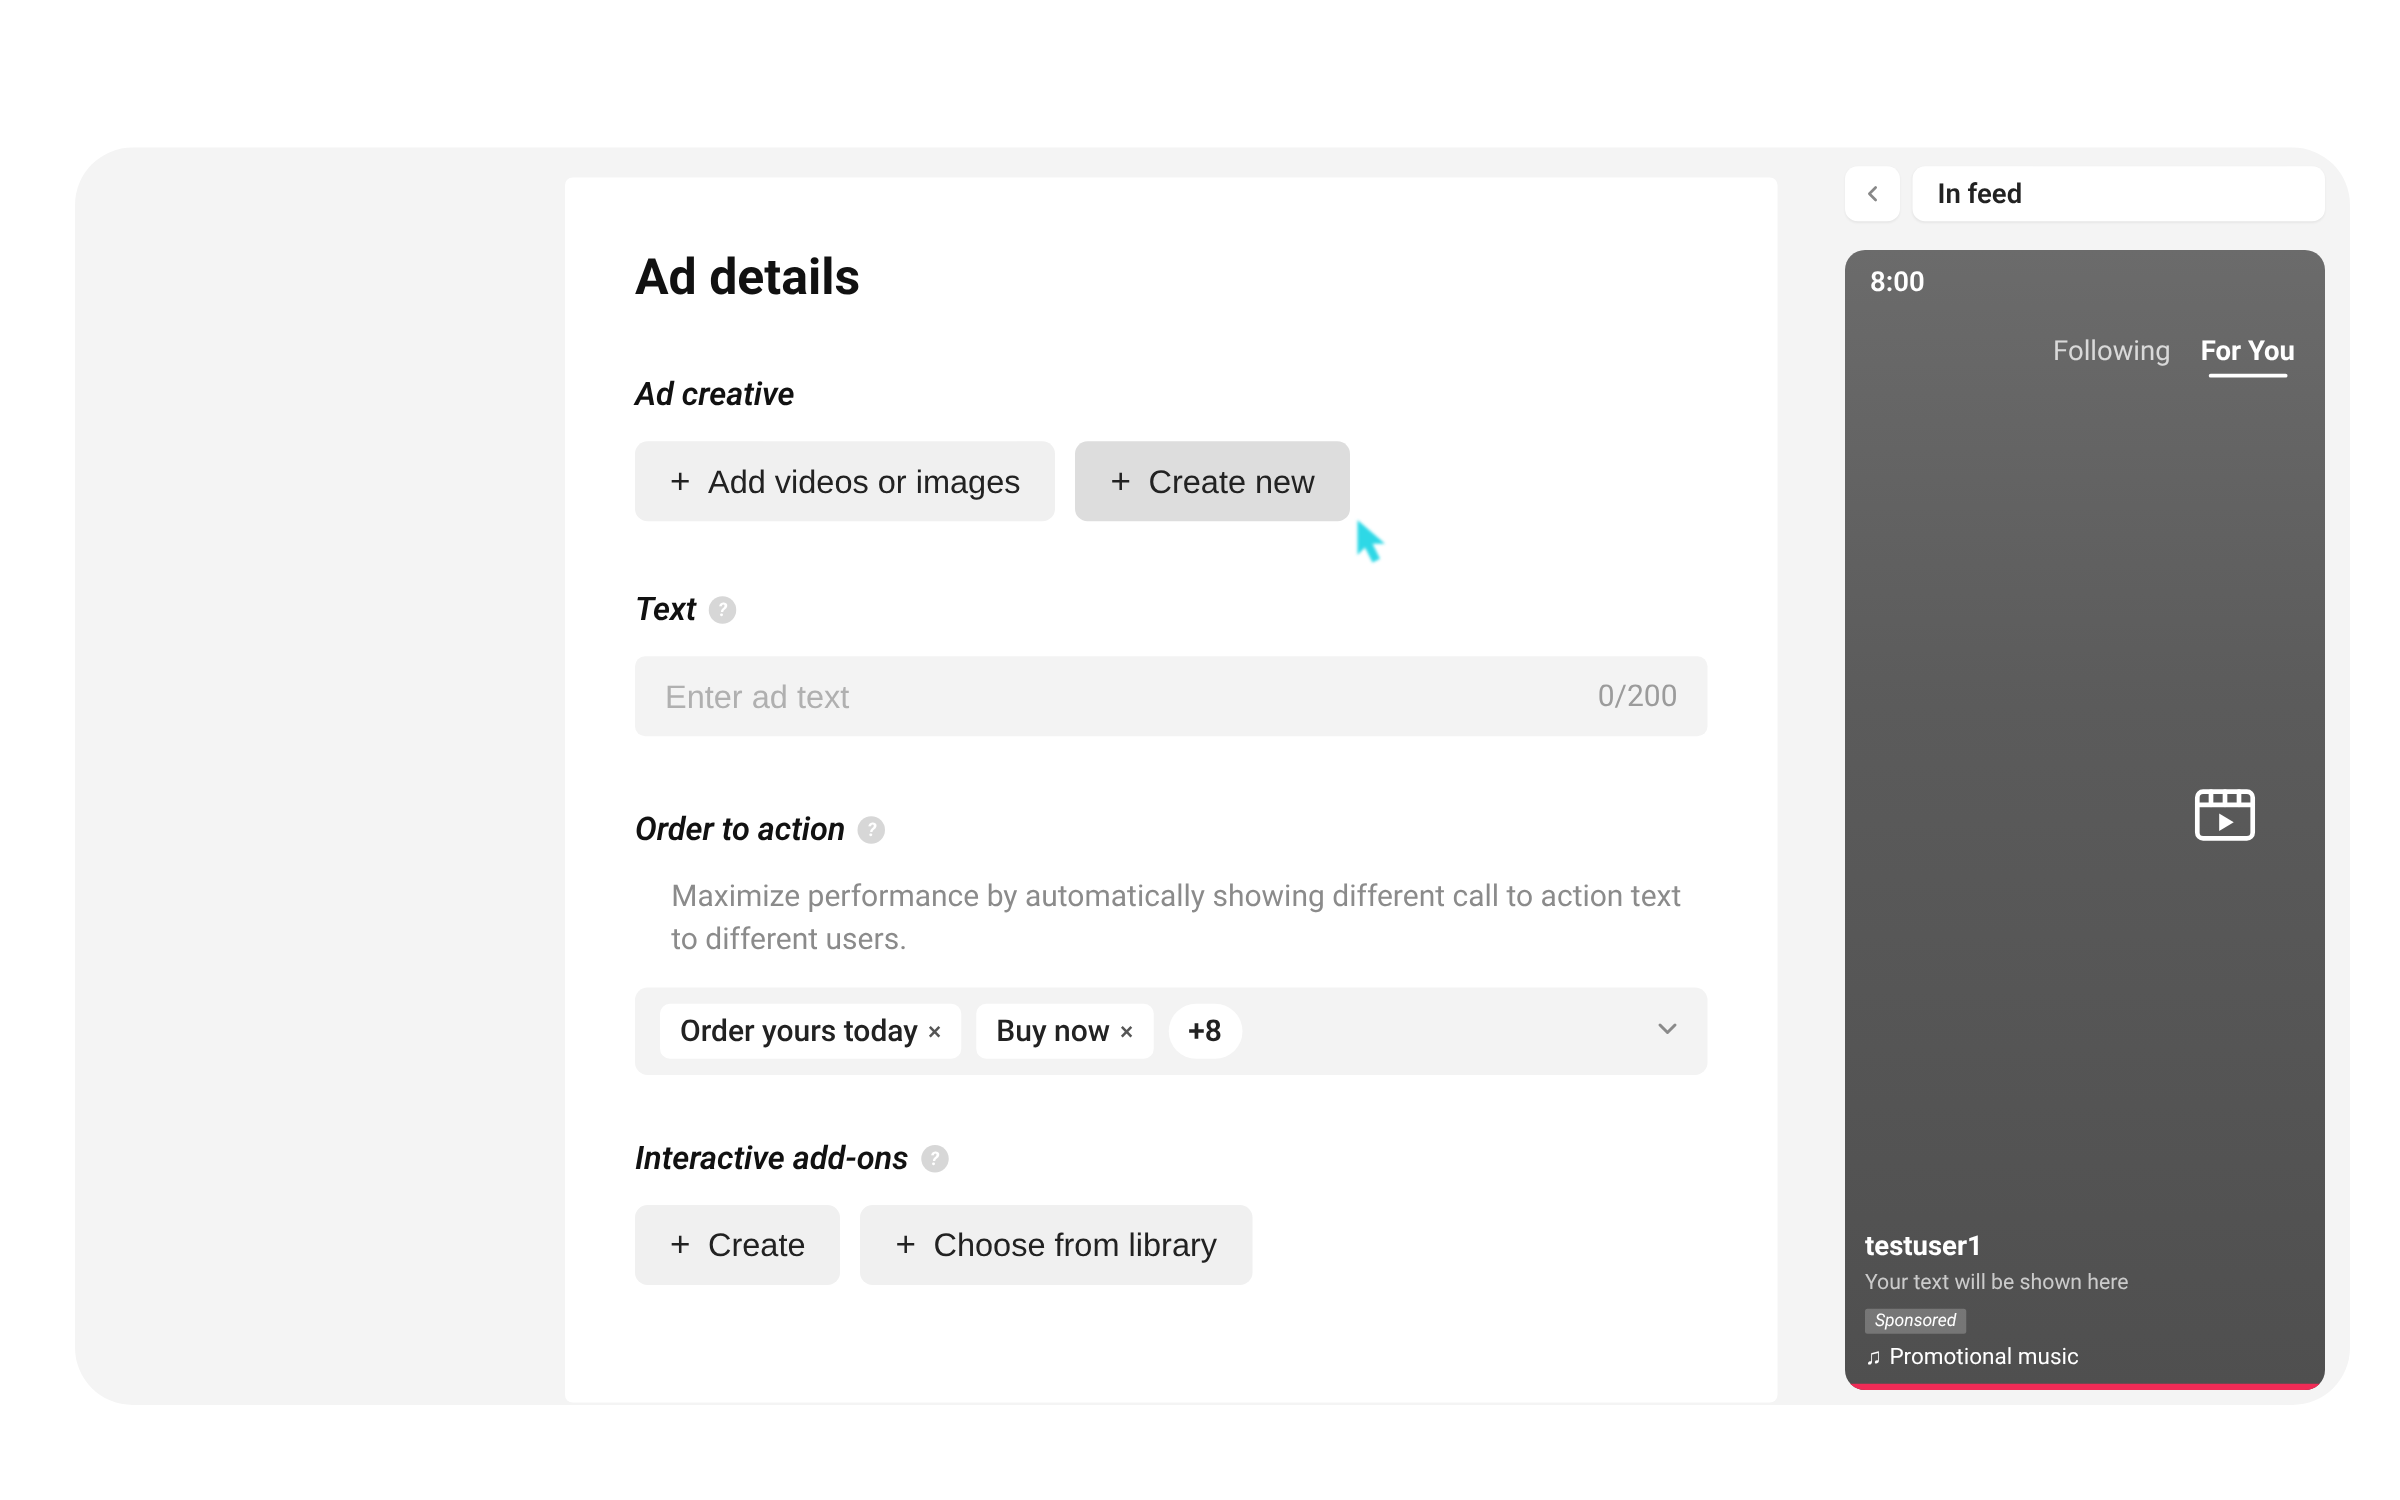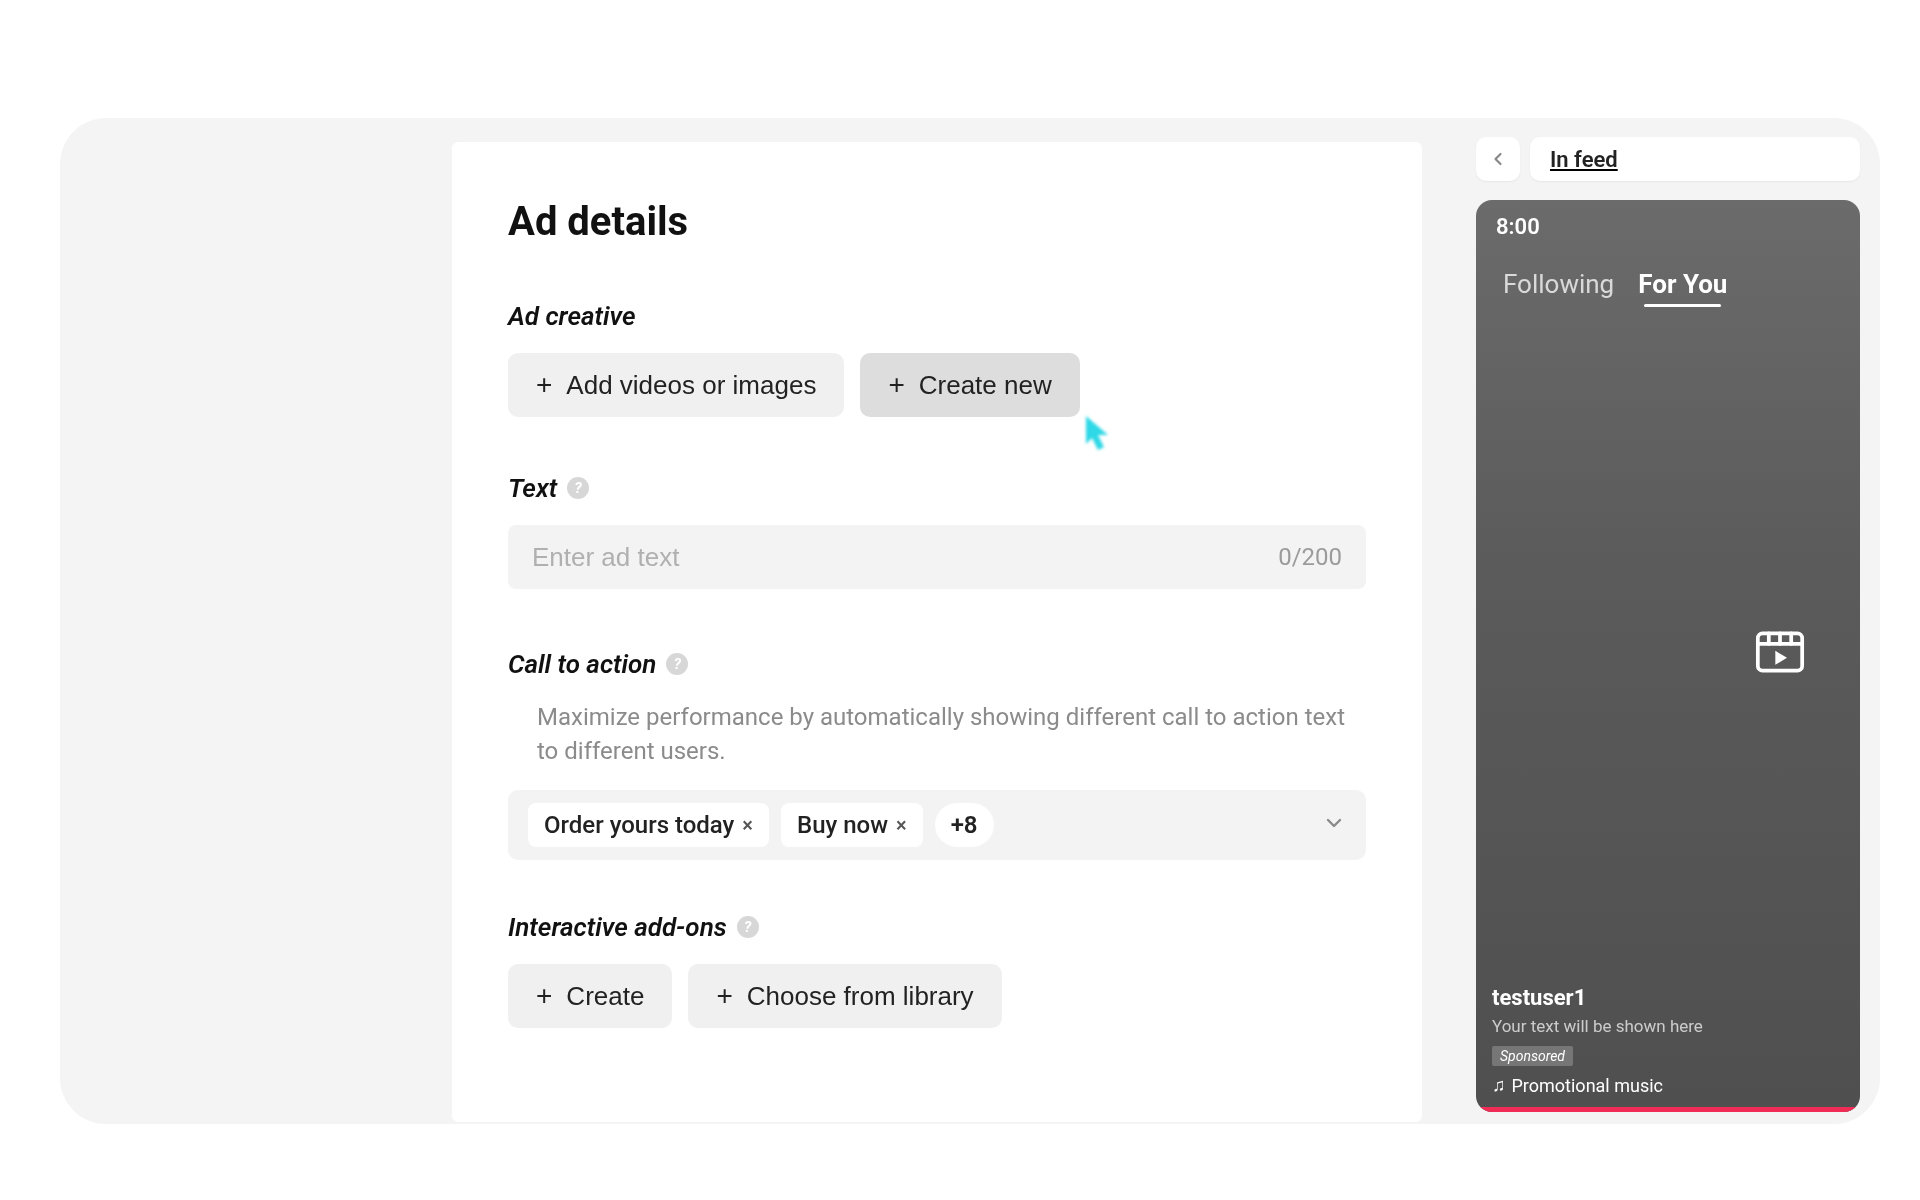--- a/index.html
+++ b/index.html
@@ -158,23 +158,22 @@
   .addons-block .btn-row { margin-bottom: 0; }
 
   
   .preview-header {
     position: absolute;
     left: 1416px;
     top: 15px;
     width: 384px;
     height: 52px;
     display: flex;
-    align-items: center;
+    align-items: flex-start;
     gap: 10px;
-    text-decoration: underline;
   }
   .back-btn {
     width: 44px;
     height: 44px;
     background: #ffffff;
     border-radius: 10px;
     display: flex;
     align-items: center;
     justify-content: center;
     color: #888;
@@ -206,24 +205,24 @@
     background: linear-gradient(180deg, #6b6b6b 0%, #5b5b5b 40%, #4f4f4f 100%);
     color: #fff;
   }
   .phone .status {
     padding: 14px 20px 0 20px;
     font-size: 22px;
     font-weight: 600;
   }
   .phone .feed-tabs {
     display: flex;
+    justify-content: flex-end;
     gap: 24px;
     padding: 30px 24px 0 0;
-    font-size: 26px;
-    margin-left: 27px;
+    font-size: 22px;
   }
   .phone .feed-tabs .tab { color: rgba(255,255,255,0.75); cursor: pointer; }
   .phone .feed-tabs .tab.active {
     color: #fff;
     font-weight: 700;
     position: relative;
   }
   .phone .feed-tabs .tab.active::after {
     content: "";
     position: absolute;
@@ -321,21 +320,21 @@
             <span class="help-icon">?</span>
           </div>
           <div class="text-input-wrap">
             <input class="text-input" type="text" placeholder="Enter ad text" style="">
             <span class="char-counter">0/200</span>
           </div>
         </div>
 
         <div class="cta-block">
           <div class="section-label">
-            <span>Call to action</span>
+            <span>Order to action</span>
             <span class="help-icon">?</span>
           </div>
           <p class="cta-desc">Maximize performance by automatically showing different call to action text to different users.</p>
           <div class="cta-select">
             <span class="cta-chip">
               <span>Order yours today</span>
               <span class="x">×</span>
             </span>
             <span class="cta-chip">
               <span>Buy now</span>

